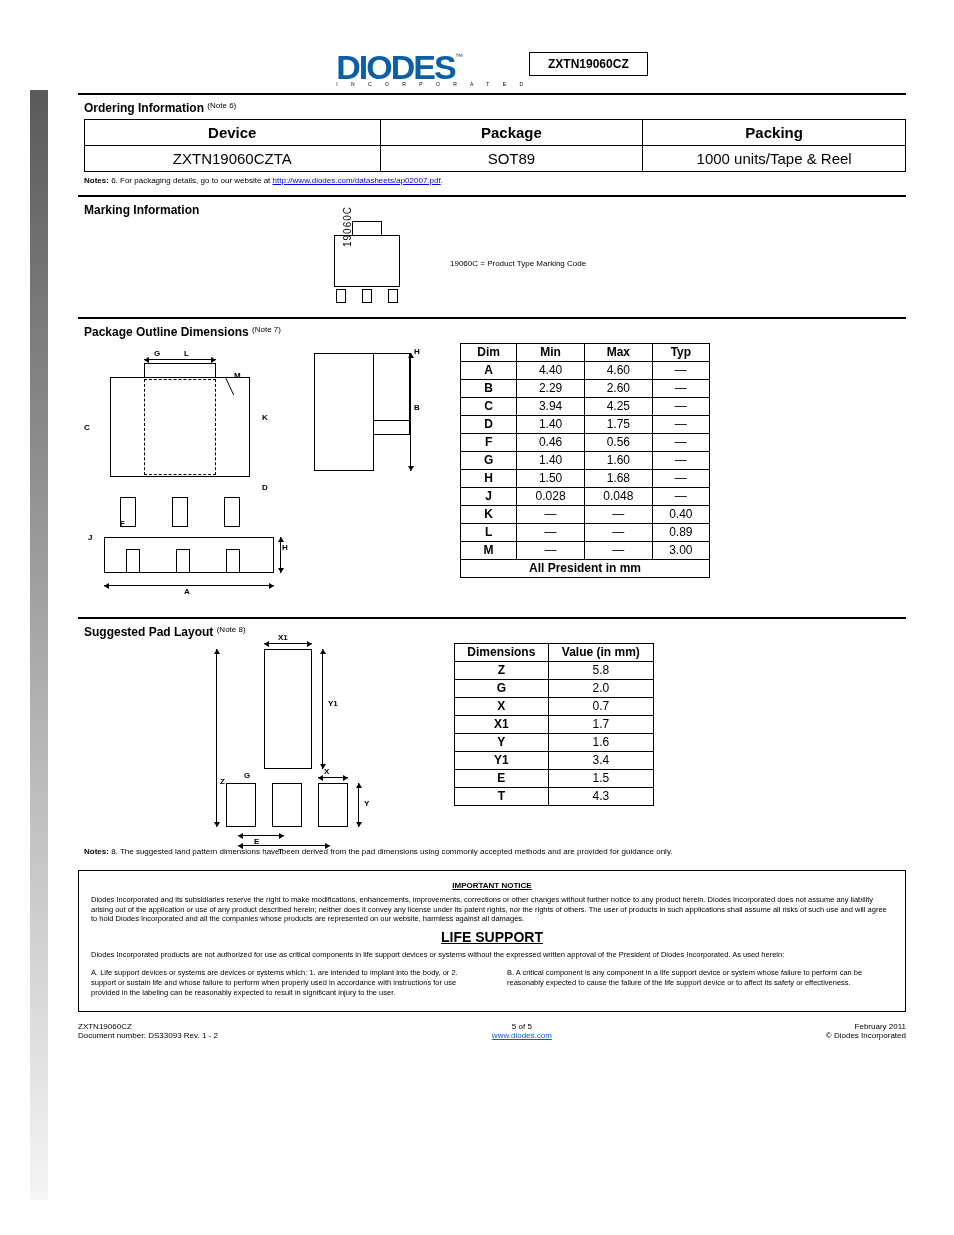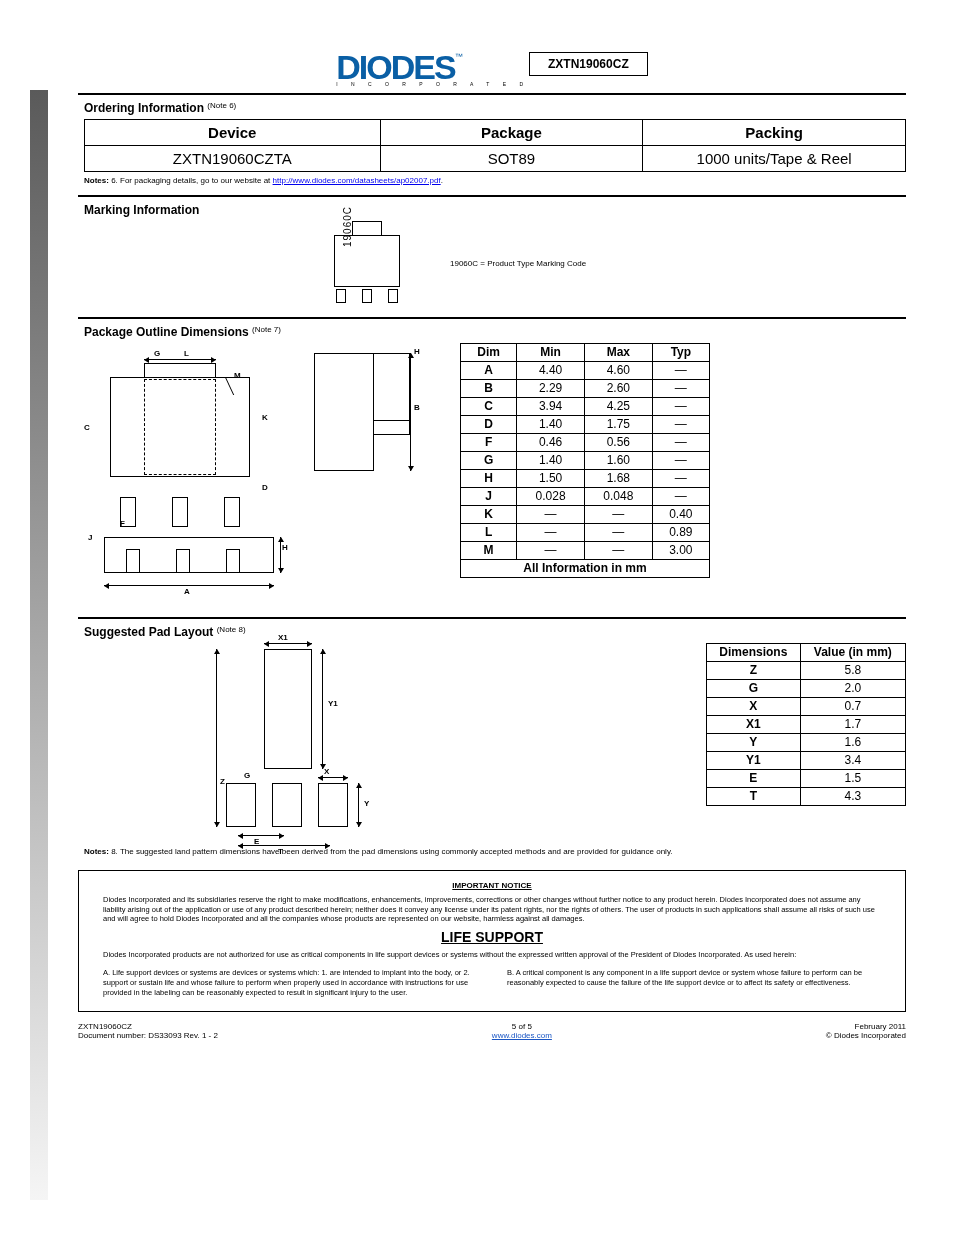--- a/index.html
+++ b/index.html
@@ -42,37 +42,37 @@
   .d2-tab { position: absolute; left: 60px; top: 10px; width: 36px; height: 68px; border: 1px solid #000; border-left:none; }
   .d2-foot { position: absolute; left: 60px; top: 78px; width: 36px; height: 14px; border: 1px solid #000; border-left:none; border-top:none; }
   .d3-body { position: absolute; left: 20px; top: 0; width: 170px; height: 36px; border: 1px solid #000; }
   .d3-leg { position: absolute; top: 12px; width: 14px; height: 24px; border: 1px solid #000; }
   .d3-leg.a { left: 42px; } .d3-leg.b { left: 92px; } .d3-leg.c { left: 142px; }
   .dim-label { position: absolute; font-size: 8px; font-weight: bold; }
   table.dims, table.pad-dims { border-collapse: collapse; font-size: 12px; }
   table.dims th, table.dims td, table.pad-dims th, table.pad-dims td { border: 1px solid #000; padding: 1.5px 6px; text-align: center; }
   table.dims th, table.pad-dims th { font-weight: bold; }
   table.dims { width: 250px; }
-  .pad-row { display: flex; align-items: flex-start; justify-content: space-between; }
+  .pad-row { display: flex; gap: 60px; align-items: flex-start; }
   .pad-draw { width: 220px; height: 200px; position: relative; margin-left: 90px; }
   .vrect { position: absolute; border: 1px solid #000; }
   .vrect.big { left: 90px; top: 6px; width: 48px; height: 120px; }
   .vrect.s1 { left: 52px; top: 140px; width: 30px; height: 44px; }
   .vrect.s2 { left: 98px; top: 140px; width: 30px; height: 44px; }
   .vrect.s3 { left: 144px; top: 140px; width: 30px; height: 44px; }
   .arrow-h { position: absolute; height: 0; border-top: 1px solid #000; }
   .arrow-h::before, .arrow-h::after { content:''; position:absolute; top:-3px; width:0; height:0; border-top:3px solid transparent; border-bottom:3px solid transparent; }
   .arrow-h::before { left:0; border-right:5px solid #000; }
   .arrow-h::after  { right:0; border-left:5px solid #000; }
   .arrow-v { position: absolute; width: 0; border-left: 1px solid #000; }
   .arrow-v::before, .arrow-v::after { content:''; position:absolute; left:-3px; width:0; height:0; border-left:3px solid transparent; border-right:3px solid transparent; }
   .arrow-v::before { top:0; border-bottom:5px solid #000; }
   .arrow-v::after  { bottom:0; border-top:5px solid #000; }
   table.pad-dims { width: 200px; }
-  .important-box { border: 1px solid #000; padding: 10px 24px; font-size: 7.5px; line-height: 1.3; margin-top: 4px; }
+  .important-box { border: 1px solid #000; padding: 10px 12px; font-size: 7.5px; line-height: 1.3; margin-top: 4px; }
   .important-box .title { font-weight: bold; font-size: 8px; text-decoration: underline; }
   .important-box p { margin: 4px 0; }
   .life-title { font-weight: bold; font-size: 14px; text-decoration: underline; }
   .life-cols { display: flex; gap: 30px; margin-top: 2px; }
   .life-cols p { flex: 1; }
   .footer { display: flex; justify-content: space-between; align-items: flex-end; font-size: 8px; margin-top: 10px; }
   .footer .mid { text-align: center; flex: 1; }
   .footer .mid a { color: #1a56c4; }
   .small-note { font-size: 8px; }
 </style>
@@ -260,21 +260,21 @@
               </tr>
               <tr>
                 <td><b>M</b></td>
                 <td>—</td>
                 <td>—</td>
                 <td>3.00</td>
               </tr>
             </tbody>
           <tfoot>
               <tr>
-                <td colspan="4" style="text-align:center; font-weight:bold;">All Information in mm</td>
+                <td colspan="4" style="text-align:center; font-weight:bold;">All President in mm</td>
               </tr>
             </tfoot>
         </table>
       </div>
     </div>
 
     <div class="section">
       <div class="sec-title">
         <span>Suggested Pad Layout</span>
         <span class="small-note" style="font-weight:normal; font-size:8px; vertical-align:top;">(Note 8)</span>

